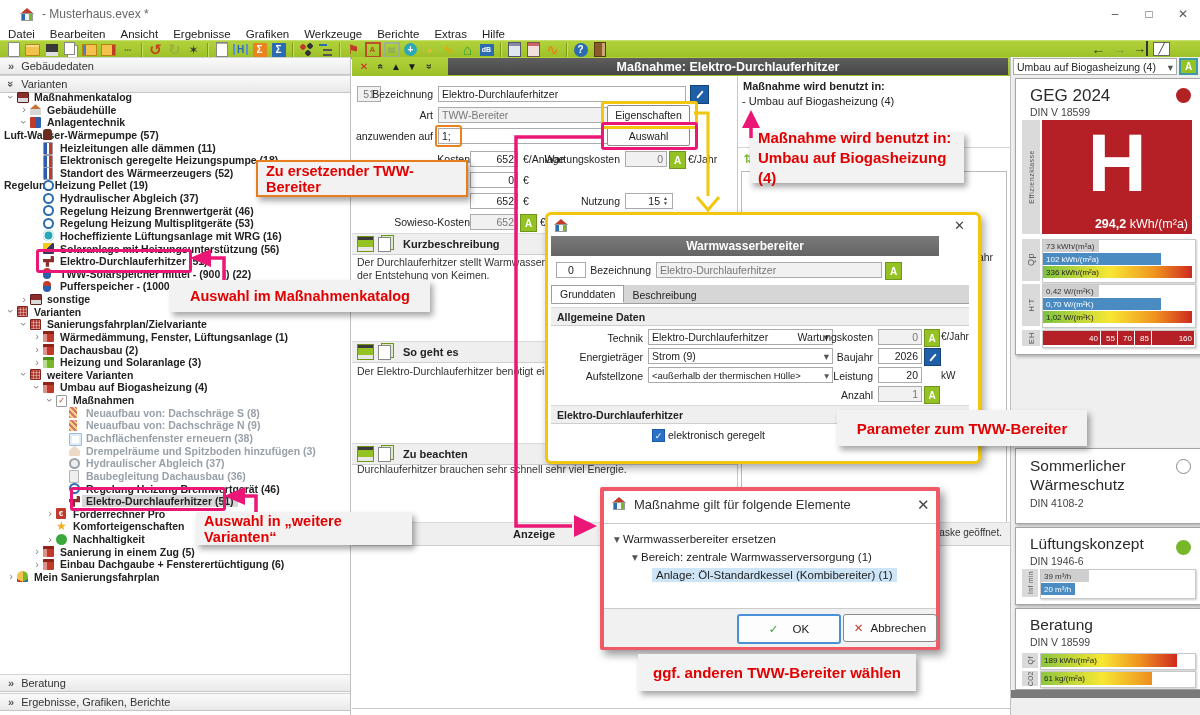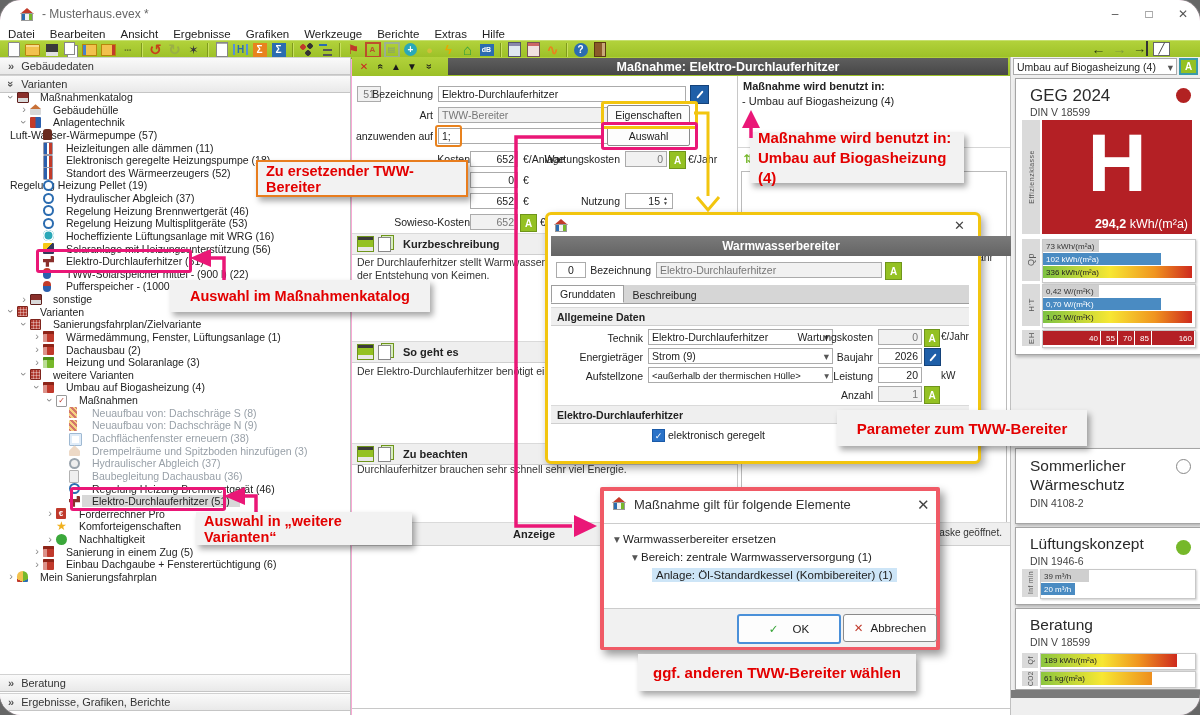--- a/index.html
+++ b/index.html
@@ -1,16 +1,16 @@
 <!DOCTYPE html>
 <html><head>
 <meta charset="utf-8">
 <style>
   html,body{margin:0;padding:0;background:#666;}
-  #app{position:relative;width:1200px;height:715px;background:#f9a8d4;font-family:"Liberation Sans","DejaVu Sans",sans-serif;font-size:11px;color:#222;overflow:hidden;outline:1px solid #8a8a8a;border-radius:21px;}
+  #app{position:relative;width:1200px;height:715px;background:#ffffff;font-family:"Liberation Sans","DejaVu Sans",sans-serif;font-size:11px;color:#222;overflow:hidden;outline:1px solid #8a8a8a;}
   .abs{position:absolute;}
   
   #titlebar{position:absolute;left:0;top:0;width:1200px;height:28px;background:#fff;border-bottom:1px solid #eee;display:flex;align-items:center;}
   #titletext{margin-left:8px;font-size:12px;color:#666;}
   .wctl{position:absolute;top:0;width:34px;height:27px;display:flex;align-items:center;justify-content:center;color:#555;font-size:12px;}
   #menubar{position:absolute;left:0;top:28px;width:1200px;height:12px;background:#fff;display:flex;gap:15px;padding-left:8px;font-size:11.5px;color:#222;align-items:flex-start;}
   #toolbar{position:absolute;left:0;top:40px;width:1200px;height:17px;background:linear-gradient(#B2D23B,#9CC027);border-top:1px solid #C6E070;border-bottom:1px solid #86A41E;display:flex;align-items:center;padding-left:5px;gap:2px;}
   #toolbar-right{position:absolute;right:30px;top:40px;height:17px;display:flex;align-items:center;gap:4px;}
   .tb{width:17px;height:16px;display:flex;align-items:center;justify-content:center;position:relative;flex:none;}
   .tsep{width:1px;height:14px;background:#7E9A1C;box-shadow:1px 0 0 #C8E060;margin:0 3px;flex:none;}
@@ -61,21 +61,21 @@
   
   .houselogo{position:relative;width:14px;height:13px;flex:none;display:inline-block;}
   .houselogo::before{content:"";position:absolute;left:0;top:0;border-left:7px solid transparent;border-right:7px solid transparent;border-bottom:6px solid #C23B2A;}
   .houselogo::after{content:"";position:absolute;left:2px;top:6px;width:10px;height:6px;background:linear-gradient(90deg,#2B6CB0 33%,#F2F2F2 33% 66%,#76B82A 66%);outline:1px solid #999;}
   
   #leftpanel{position:absolute;left:0;top:57px;width:350px;height:658px;background:#fff;border-right:1px solid #C0C0C0;}
   .phead{position:absolute;left:0;width:350px;height:18px;background:linear-gradient(#FAFAFA,#E9E9E9);border-top:1px solid #D2D2D2;border-bottom:1px solid #C5C5C5;display:flex;align-items:center;font-size:11px;color:#333;padding-left:8px;box-sizing:border-box;gap:7px;}
   .pchev{color:#555;font-weight:bold;font-size:11px;}
   .pchev.open{display:inline-block;transform:rotate(90deg);}
   .tree-row{position:absolute;left:0;width:348px;height:13px;display:flex;align-items:center;font-size:10.5px;white-space:nowrap;}
-  .tree-row .lbl{padding:0 10px;}
+  .tree-row .lbl{padding:0 4px;font-weight:bold;}
   .tree-row .lbl.gray{color:#98A0A8;}
   .tree-row .lbl.sel{background:#D8D8D8;}
   .chev{position:absolute;color:#888;font-size:11px;width:10px;text-align:center;top:0;}
   .chev.open{transform:rotate(90deg);}
   .tic{position:absolute;width:11px;height:11px;border-radius:1px;top:1px;display:flex;align-items:center;justify-content:center;font-size:10px;flex:none;}
   .ti-book{background:linear-gradient(180deg,#8A2F2B 55%,#D8D8D8 55%);border:1px solid #5E1F1C;width:10px;height:9px;}
   .ti-house{background:linear-gradient(180deg,#C87137 45%,#D8D8D8 45%);clip-path:polygon(50% 0,100% 45%,100% 100%,0 100%,0 45%);}
   .ti-heat{background:linear-gradient(90deg,#C23B2A 45%,#2B5FAD 55%);}
   .ti-pump{background:#6A2A1E;border-radius:3px 3px 1px 1px;width:9px;}
   .ti-pipes{background:linear-gradient(90deg,#2B5FAD 40%,#fff 40% 60%,#C23B2A 60%);border:1px solid #99A;width:8px;}
@@ -112,21 +112,21 @@
   .pbtn{position:absolute;background:#1F5FA8;border:1px solid #14427A;display:flex;align-items:center;justify-content:center;}
   .pbtn::after{content:"";width:2px;height:9px;background:#fff;transform:rotate(40deg);border-radius:1px;}
   .spin{position:absolute;display:flex;flex-direction:column;color:#444;font-size:5px;line-height:5px;}
   .band{position:absolute;background:#EFEFEF;border-top:1px solid #DADADA;border-bottom:1px solid #CFCFCF;display:flex;align-items:center;}
   .sicon{width:15px;height:14px;background:#94C123;border:1px solid #6F951B;box-shadow:inset 0 -4px 0 #E8E8E8,inset 0 3px 0 #3A3A3A;margin-left:5px;flex:none;}
   .cicon{width:11px;height:13px;background:#fff;border:1px solid #888;box-shadow:3px -2px 0 -1px #D8EFC0,3px -2px 0 0 #6F951B;margin-left:4px;flex:none;}
   .bandtitle{font-weight:bold;font-size:11px;margin-left:26px;}
   .bodytext{position:absolute;font-size:10.5px;color:#333;white-space:nowrap;}
   
   #dlg1{position:absolute;left:545px;top:212px;width:430px;height:246px;background:#fff;border:3px solid #F2C50F;border-radius:6px;box-shadow:3px 4px 8px rgba(0,0,0,.35);z-index:20;}
-  #dlg1 .dtitle{position:absolute;left:3px;top:21px;width:460px;height:20px;background:linear-gradient(#7A7A7A,#646464);color:#fff;font-weight:bold;font-size:12px;display:flex;align-items:center;justify-content:center;}
+  #dlg1 .dtitle{position:absolute;left:3px;top:21px;width:388px;height:20px;background:linear-gradient(#7A7A7A,#646464);color:#fff;font-weight:bold;font-size:12px;display:flex;align-items:center;justify-content:center;}
   .tabstrip{position:absolute;background:#D6D6D6;border-bottom:1px solid #9E9E9E;display:flex;align-items:flex-end;}
   .tab{font-size:10.5px;padding:2px 8px;}
   .tab.active{background:#fff;border:1px solid #9E9E9E;border-bottom:1px solid #fff;}
   #dlg2{position:absolute;left:600px;top:487px;width:340px;height:163px;background:#fff;border:4px solid #F05A66;border-radius:2px;box-shadow:4px 5px 9px rgba(0,0,0,.4);z-index:30;box-sizing:border-box;}
   .xbtn{position:absolute;color:#444;font-size:13px;}
   
   #sidebar{position:absolute;left:1010px;top:57px;width:190px;height:658px;background:#EFEFEF;border-left:1px solid #C0C0C0;}
   .card{position:absolute;left:4px;width:184px;background:#fff;border:1px solid #A5A5A5;box-shadow:1px 2px 3px rgba(0,0,0,.25);}
   .cardtitle{position:absolute;left:14px;font-size:15.5px;color:#2A2A2A;}
   .cardsub{position:absolute;left:14px;font-size:10.5px;color:#444;}

